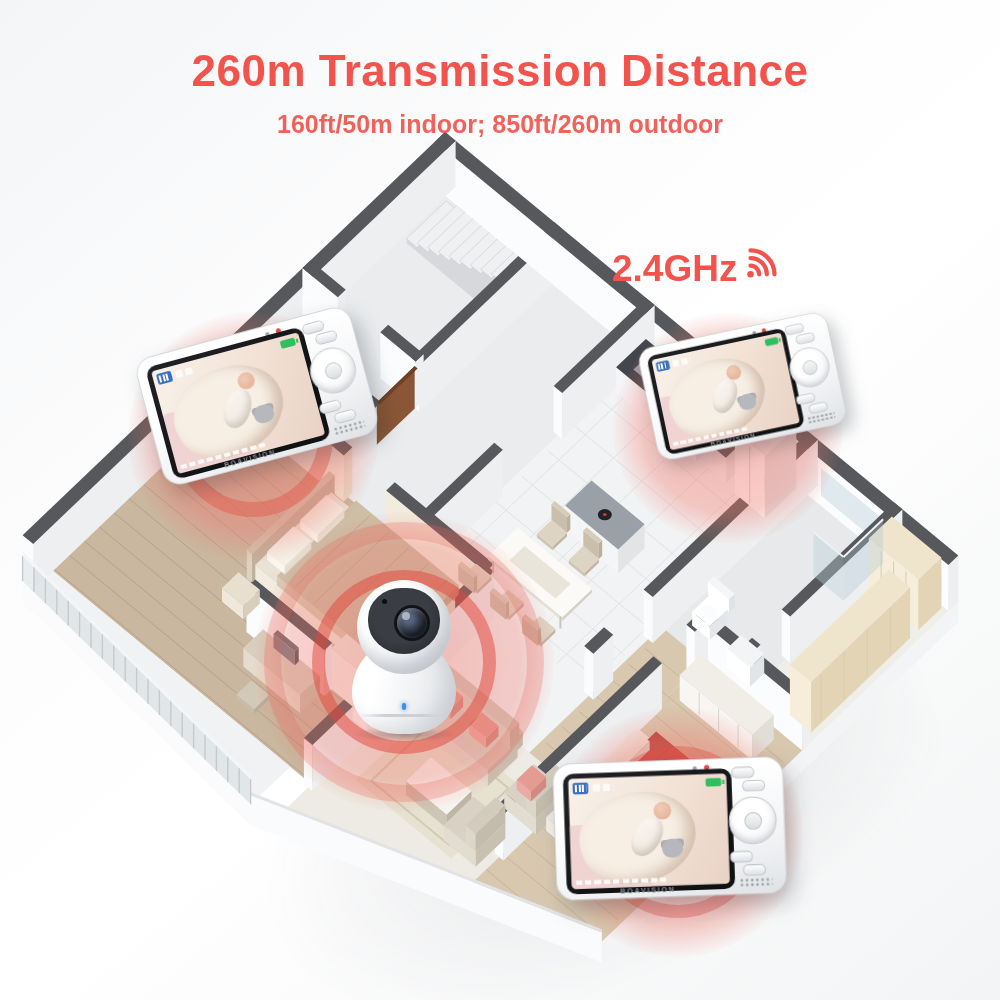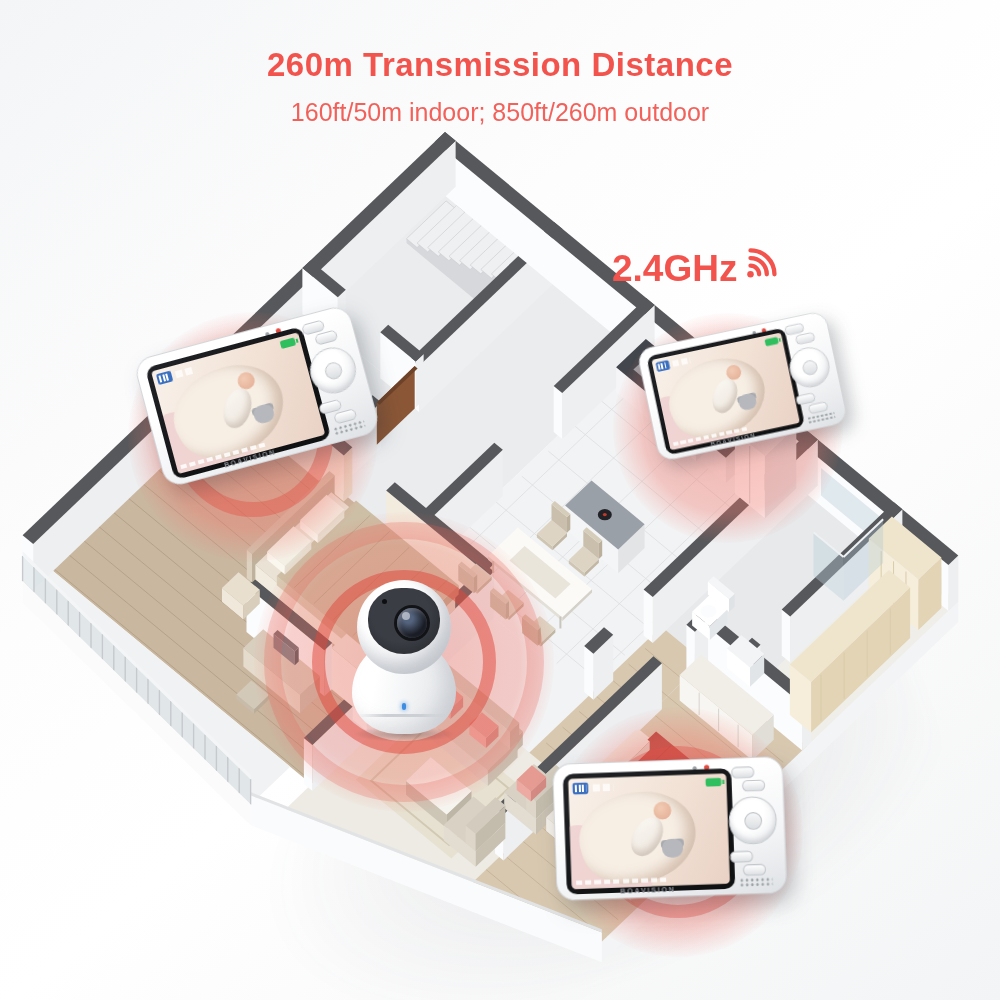--- a/index.html
+++ b/index.html
@@ -1,22 +1,22 @@
 <!DOCTYPE html>
 <html style="--accent: #f2544d; --sig: #3b6fc0; --batt: #2fbf5f;"><head>
 <meta charset="utf-8">
 <style>
   html,body{margin:0;padding:0;background:#fff;}
   .stage{position:relative;width:1000px;height:1000px;overflow:hidden;
          font-family:"Liberation Sans",sans-serif;
          background:linear-gradient(140deg,#f4f5f6 0%,#fdfdfe 35%,#ffffff 55%,#f3f4f5 100%);}
   
   .header{position:absolute;top:46px;left:0;width:100%;text-align:center;z-index:10;}
-  .title{font-size:33px;font-weight:bold;letter-spacing:.5px;color:var(--accent,#f2544d);margin:0;}
-  .subtitle{font-size:25px;font-weight:normal;color:var(--accent,#f2544d);margin-top:14px;opacity:.92;}
+  .title{font-size:44px;font-weight:bold;letter-spacing:.5px;color:var(--accent,#f2544d);margin:0;}
+  .subtitle{font-size:25px;font-weight:bold;color:var(--accent,#f2544d);margin-top:14px;opacity:.92;}
   
   .freq{position:absolute;left:612px;top:250px;z-index:9;display:flex;align-items:flex-start;}
   .freq-label{font-size:37px;font-weight:bold;color:var(--accent,#f2544d);line-height:1;}
   .wifi{width:46px;height:46px;margin:-14px 0 0 2px;}
   
   #house{position:absolute;left:0;top:0;z-index:1;}
   .house-shadow{position:absolute;left:210px;top:600px;width:720px;height:380px;z-index:0;
       background:radial-gradient(ellipse at 55% 55%,rgba(70,75,85,.13),transparent 65%);
       filter:blur(8px);transform:rotate(-22deg);}
   

